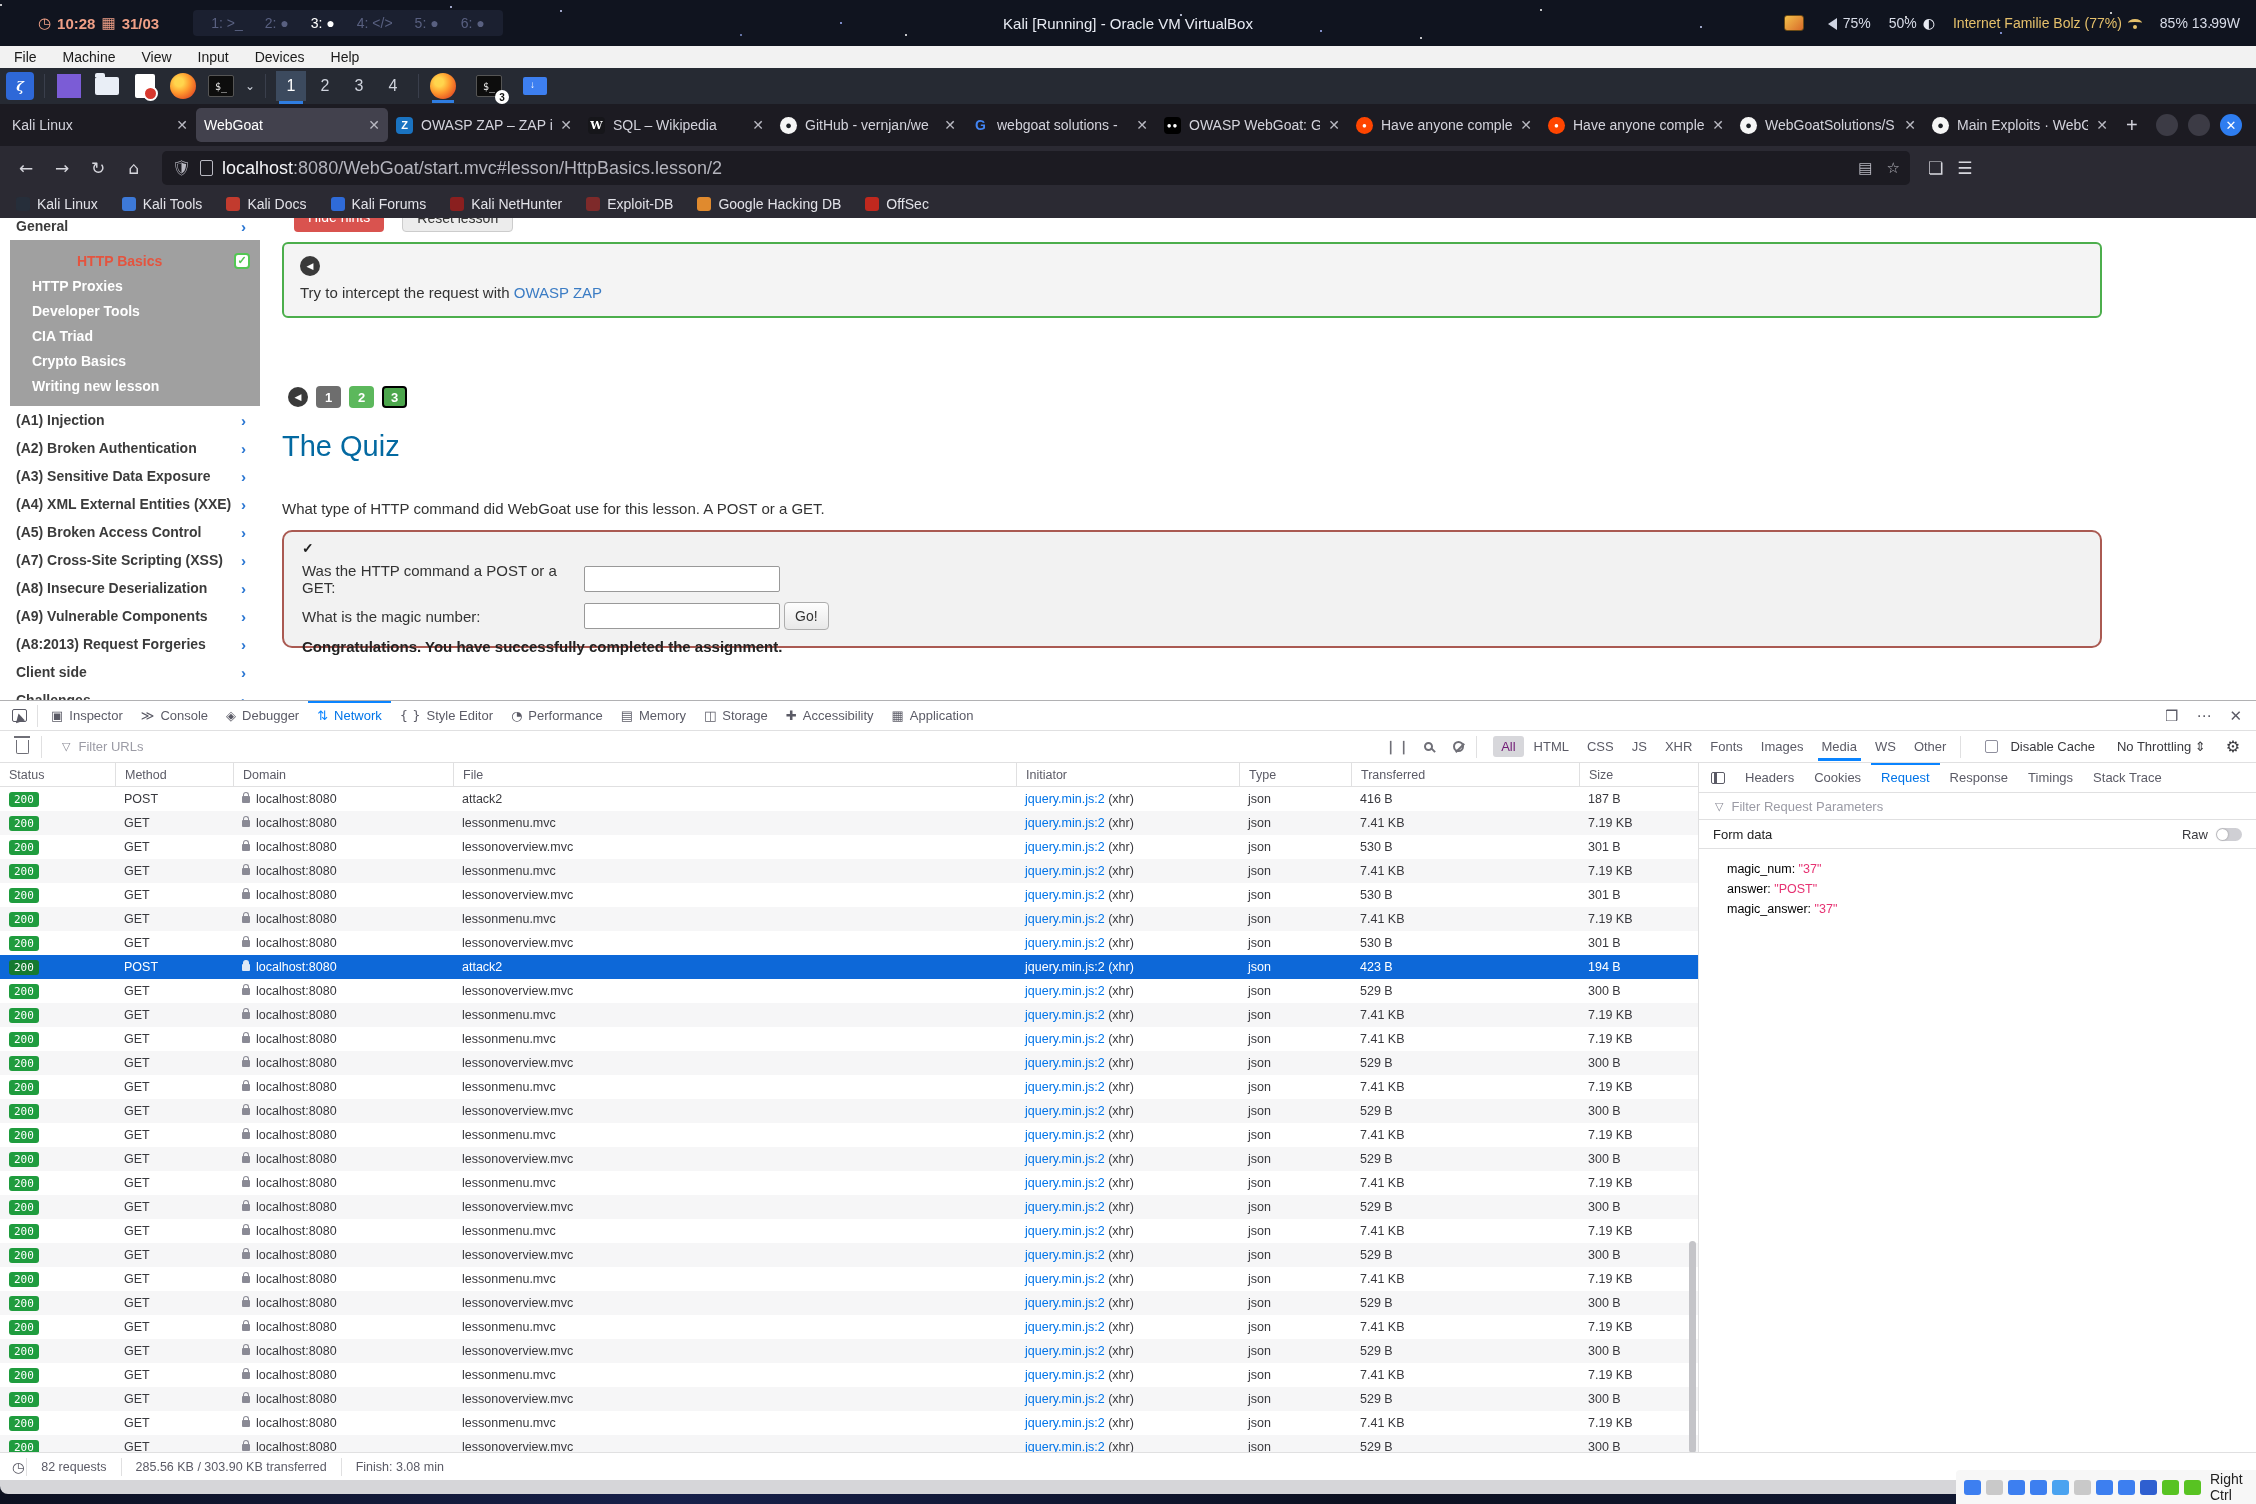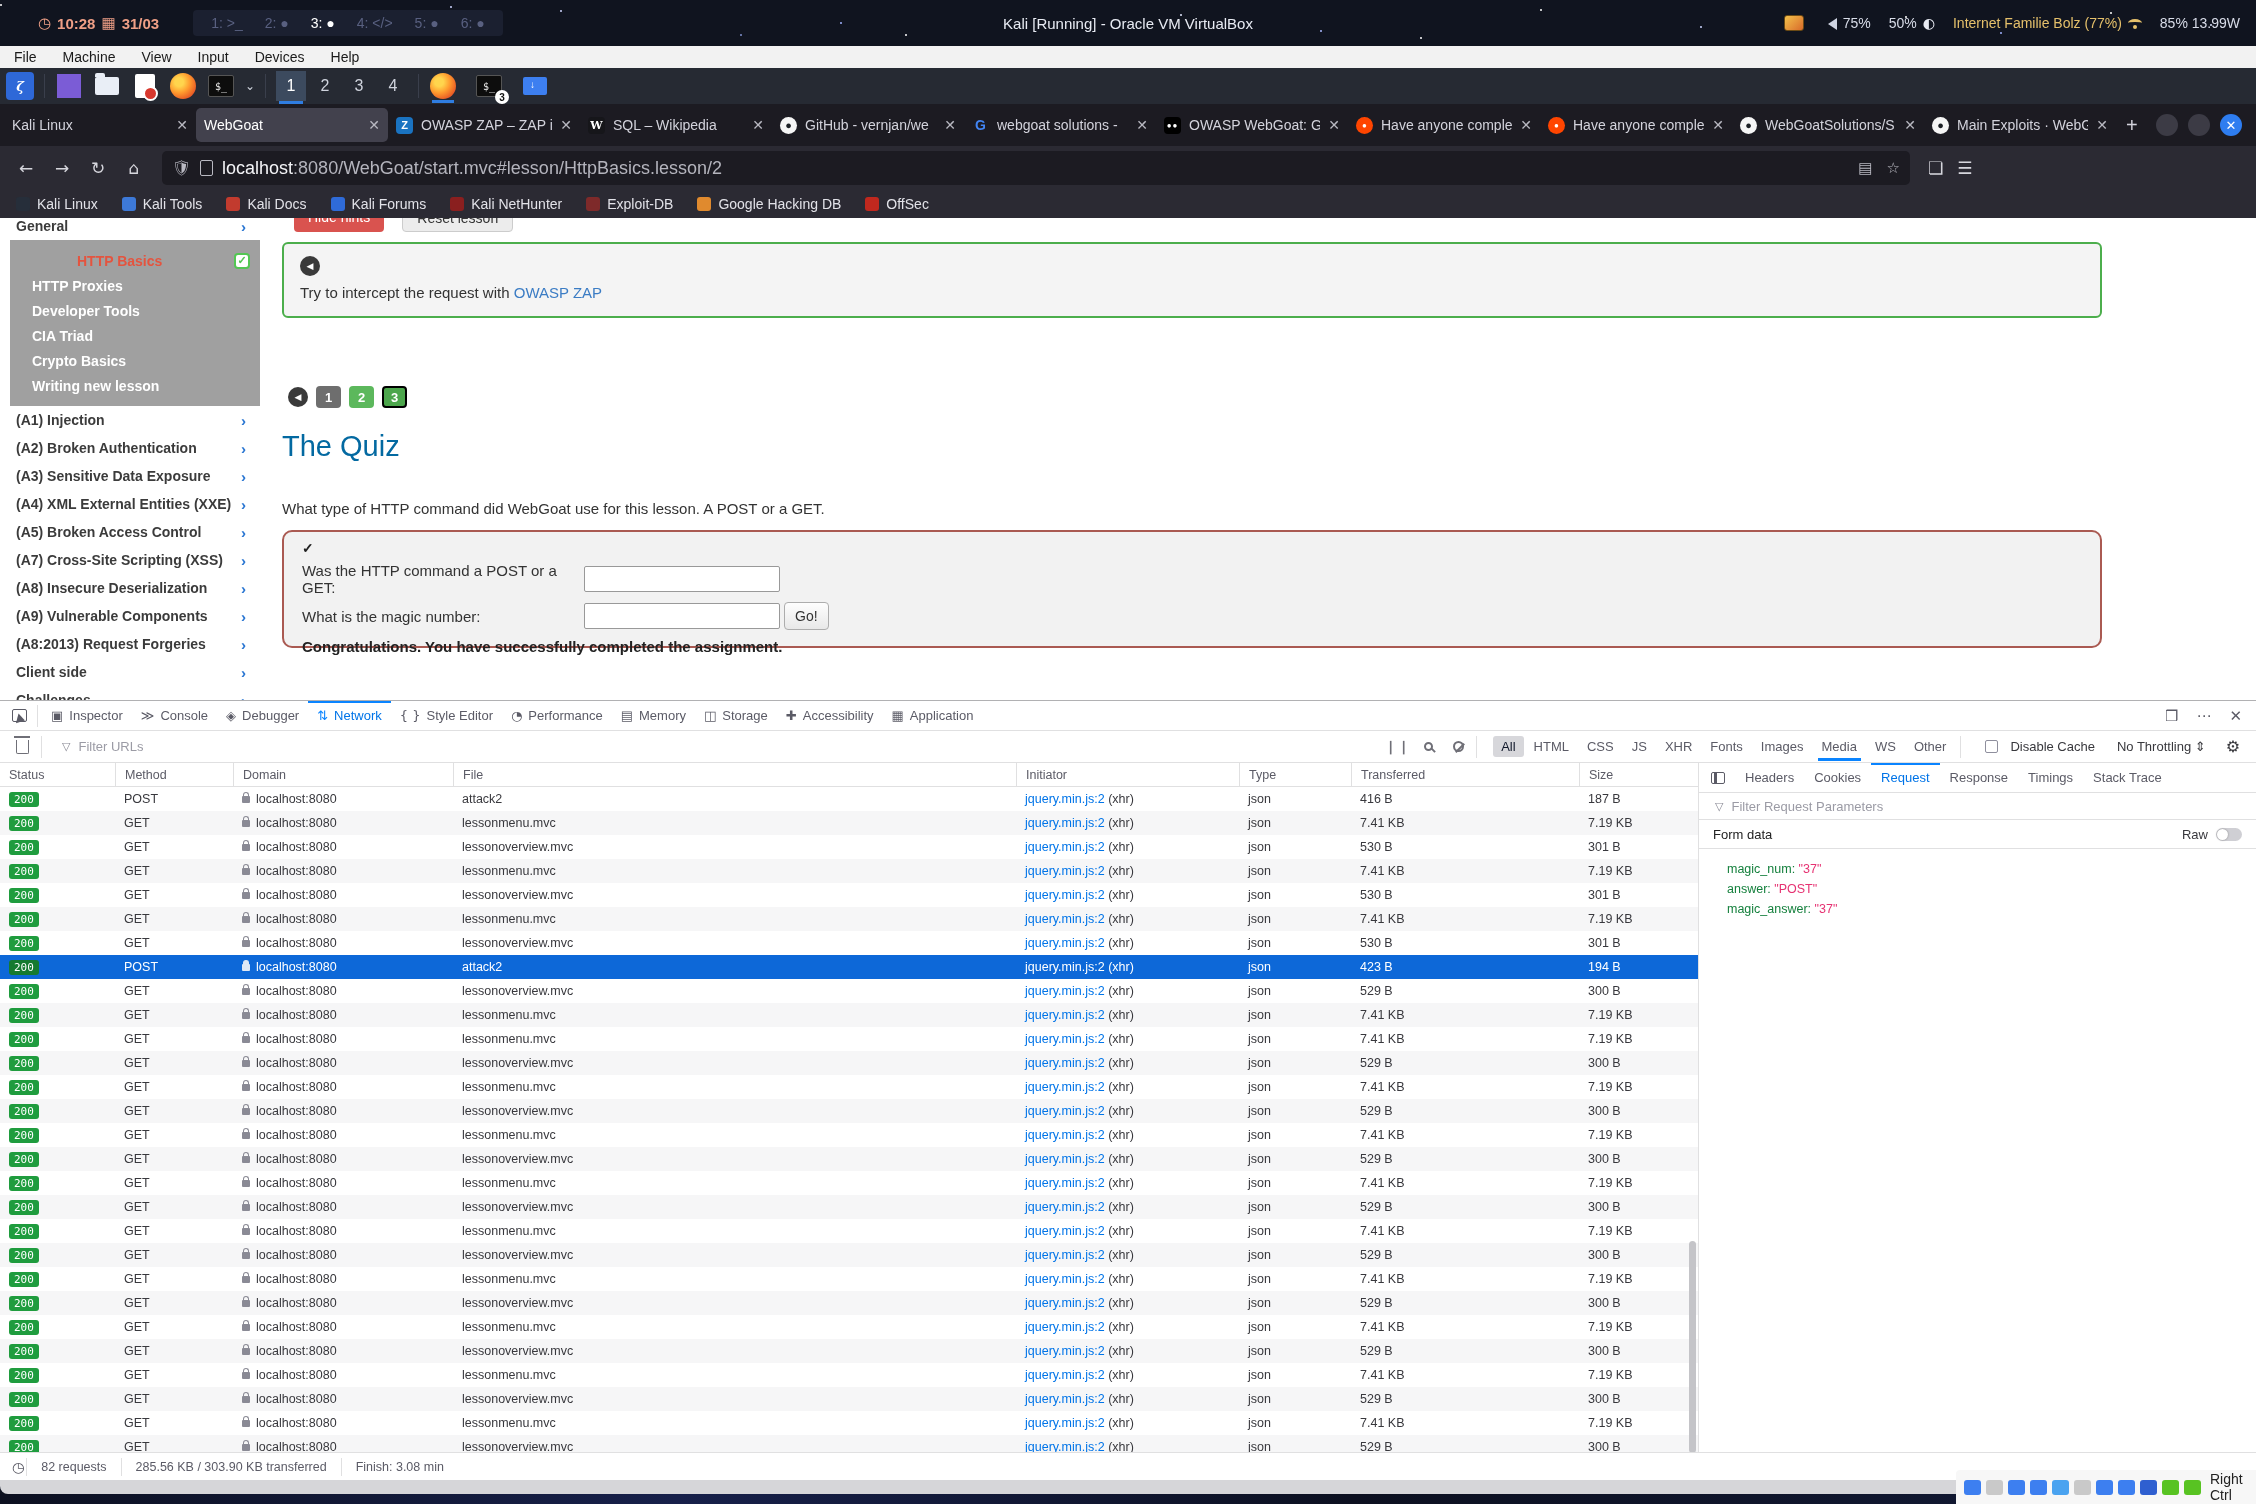--- a/index.html
+++ b/index.html
@@ -137,21 +137,21 @@
   .dt-filter-input { border:none; outline:none; background:transparent; font-size:13px; color:#38383d; width:300px; }
   .dt-filter-input::placeholder { color:#9b9ba5; }
   .dt-toolbar-right { margin-left:auto; display:flex; align-items:center; gap:6px; padding-right:12px; }
   .mini-ico { width:24px; height:22px; display:flex; align-items:center; justify-content:center; color:#6f6f77; position:relative; }
   .pause-bars::before { content:"❘❘"; letter-spacing:2px; font-weight:bold; }
   .mag { width:9px; height:9px; border:2px solid #6f6f77; border-radius:50%; position:relative; }
   .mag::after { content:""; position:absolute; width:6px; height:2px; background:#6f6f77; right:-5px; bottom:-2px; transform:rotate(45deg); }
   .noblock { width:11px; height:11px; border:2px solid #6f6f77; border-radius:50%; position:relative; }
   .noblock::after { content:""; position:absolute; left:-1px; top:4px; width:12px; height:2px; background:#6f6f77; transform:rotate(-45deg); }
   .chip { padding:3px 8px; border-radius:3px; color:#5b5b66; position:relative; }
-  .chip.selected { background:#d7d7db; color:#0f172a;margin-left:6px; }
+  .chip.selected { background:#d7d7db; color:#701a75;margin-left:6px; }
   .chip.underline::after { content:""; position:absolute; left:4px; right:4px; bottom:-4px; height:3px; background:#0a84ff; }
   .cache-box { width:13px; height:13px; border:1px solid #8f8f9d; background:#fff; border-radius:2px; margin:0 6px 0 14px; }
   .throttle { margin-left:16px; color:#38383d; }
   .gear { margin:0 4px 0 14px; color:#38383d; font-size:16px; }
   .dt-main { display:flex; height:689px; }
   .dt-table { width:1698px; position:relative; overflow:hidden; }
   .net-grid { display:grid; grid-template-columns:115px 118px 220px 563px 223px 112px 228px 1fr; align-items:center; }
   .net-header { height:24px; border-bottom:1px solid #e0e0e1; color:#5b5b66; font-size:12.5px; }
   .net-header > div { padding-left:9px; border-left:1px solid #e0e0e1; height:24px; display:flex; align-items:center; }
   .net-header > div:first-child { border-left:none; }
@@ -174,21 +174,21 @@
   .split-ico::after { content:""; position:absolute; left:2px; top:0; bottom:0; width:3px; background:#5b5b66; }
   .detail-tab { height:30px; display:flex; align-items:center; padding:0 10px; color:#5b5b66; }
   .detail-tab.active { color:#0074e8; box-shadow: inset 0 2px 0 #0a84ff; }
   .detail-filter { height:27px; display:flex; align-items:center; border-bottom:1px solid #e0e0e1; }
   .formdata-row { height:29px; display:flex; align-items:center; border-bottom:1px solid #e0e0e1; padding:0 14px; color:#222; }
   .raw-wrap { margin-left:auto; display:flex; align-items:center; gap:8px; color:#38383d; }
   .toggle { width:26px; height:13px; background:#cfcfd4; border-radius:7px; position:relative; }
   .toggle::after { content:""; position:absolute; left:1px; top:1px; width:11px; height:11px; background:#fff; border-radius:50%; box-shadow:0 0 2px rgba(0,0,0,.4); }
   .param-list { padding:10px 0 0 28px; }
   .param-line { line-height:20px; font-size:12.5px; }
-  .param-name { color:#15803d; }
+  .param-name { color:#000000; }
   .param-val { color:#e63272; }
   .dt-status { height:28px; border-top:1px solid #e0e0e1; display:flex; align-items:center; background:#fff; color:#5b5b66; font-size:12.5px; }
   .dt-status .seg { padding:0 14px; border-left:1px solid #e0e0e1; height:18px; display:flex; align-items:center; }
   .dt-status .seg:first-of-type { border-left:none; }
   .stopwatch { margin:0 2px 0 12px; font-size:14px; color:#5b5b66; }
 
   
   .ff-bottom-strip { height:14px; background:#d6d6d9; border-radius:0 0 8px 8px; width:2256px; }
   .desktop-strip { height:10px; background:linear-gradient(90deg,#0c1020,#17204a 30%,#0c1020 60%,#131b38); }
   .vbox-statusbar { position:absolute; right:0; bottom:0; height:34px; width:300px; background:#f7f7f7; display:flex; align-items:center; gap:5px; padding-left:8px; font-size:14px; color:#222; border-top-left-radius:4px; }

